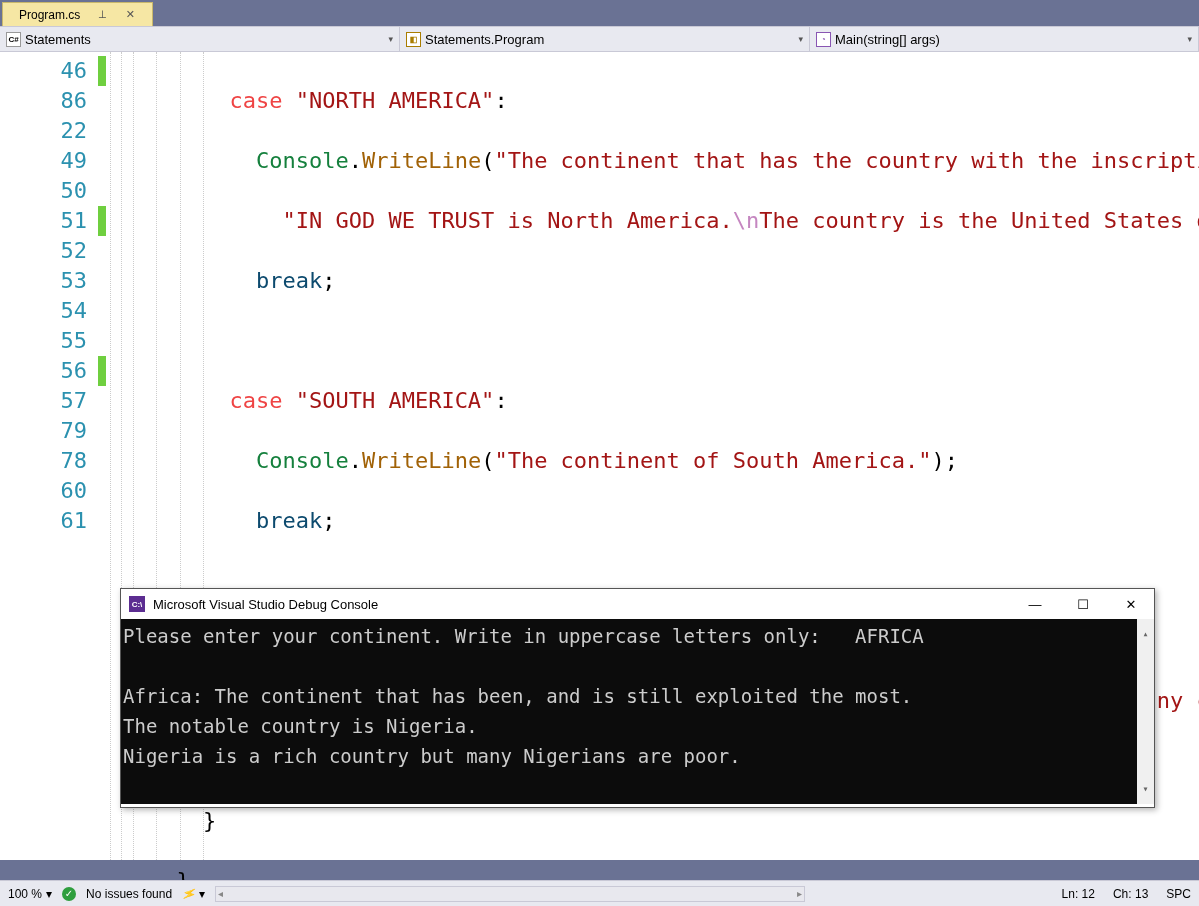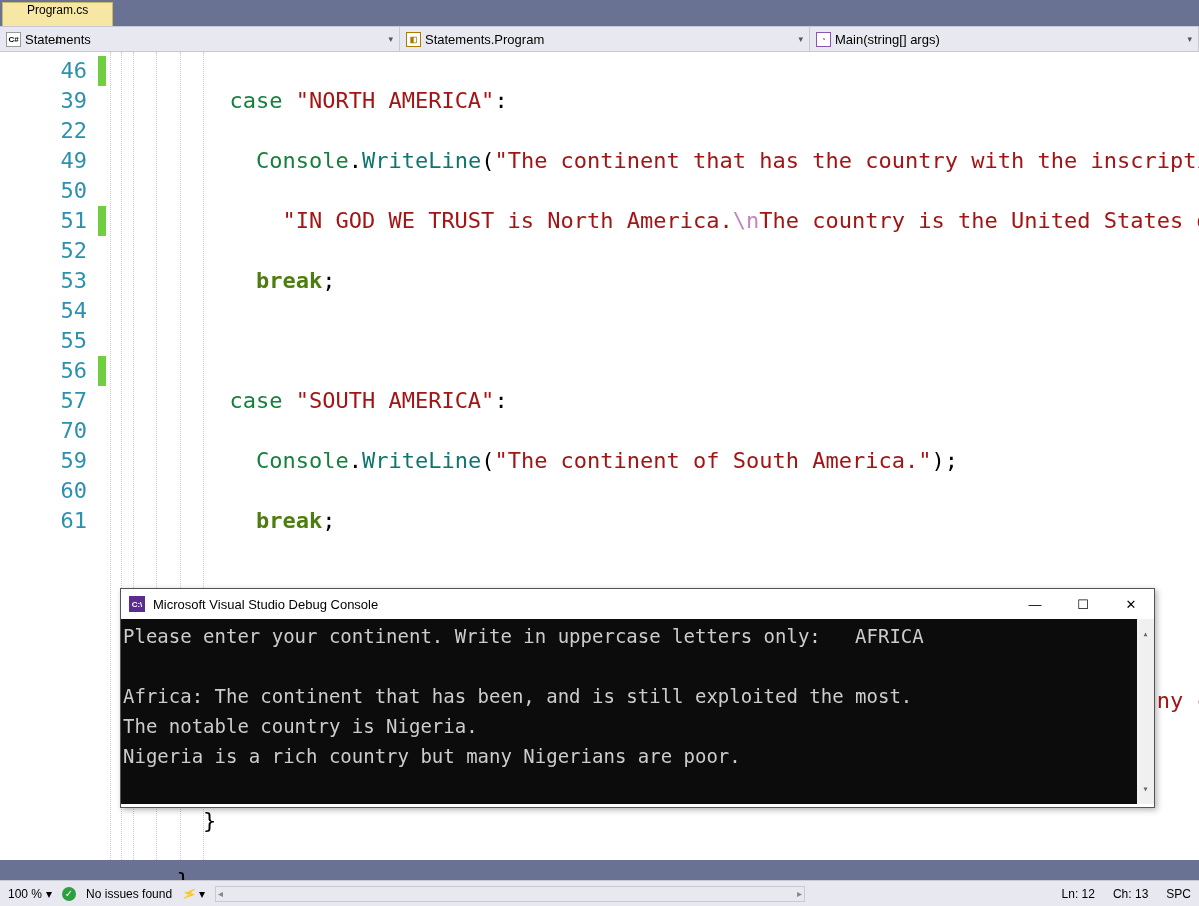--- a/index.html
+++ b/index.html
@@ -1,38 +1,38 @@
 <!DOCTYPE html>
 <html><head>
 <meta charset="utf-8">
 <style>
   * { box-sizing: border-box; margin: 0; padding: 0; }
   html, body { width: 1199px; height: 906px; font-family: "Segoe UI", Tahoma, sans-serif; font-size: 13px; overflow: hidden; background: #6a7294; }
   .tabbar { background: #6a7294; height: 26px; display: flex; align-items: flex-end; padding-left: 2px; }
-  .tab { background: #f6e7a4; height: 24px; display: flex; align-items: center; padding: 0 24px; gap: 16px; font-size: 12px; color: #000; border-top:1px solid #c9b86c; border-left:1px solid #c9b86c; border-right:1px solid #c9b86c;flex-direction:column; }
+  .tab { background: #f6e7a4; height: 24px; display: flex; align-items: center; padding: 0 16px; gap: 16px; font-size: 12px; color: #000; border-top:1px solid #c9b86c; border-left:1px solid #c9b86c; border-right:1px solid #c9b86c; }
   .tab .pin, .tab .close { width:12px; height:12px; display:flex; align-items:center; justify-content:center; color:#555; font-size:11px; }
   .navbar { background: #e8e9f0; height: 26px; display:flex; border-top:1px solid #c9c9d6; border-bottom:1px solid #c9c9d6; }
   .nav-cell { display:flex; align-items:center; border-right:1px solid #c9c9d6; padding:0 6px; gap:4px; }
   .nav-cell.first { width: 400px; }
   .nav-cell.second { width: 410px; }
   .nav-cell.third { flex:1; }
   .nav-cell .dd { margin-left:auto; color:#555; font-size:9px; }
   .tinyicon { width:15px; height:15px; display:flex; align-items:center; justify-content:center; border:1px solid #999; font-size:8px; font-weight:bold; background:#fff; }
   .editor-wrap { position:relative; background:#fff; height: 808px; }
   .gutter { position:absolute; left:0; top:0; width:95px; text-align:right; padding-right:8px; color:#2b91af; font-family: Consolas, monospace; font-size:22px; line-height:30px; padding-top:4px; }
   .code { position:absolute; left:97px; top:0; right:0; font-family: Consolas, monospace; font-size:22px; line-height:30px; padding-top:4px; white-space:pre; }
   .guides { position:absolute; left:100px; top:0; bottom:0; }
   .guide { position:absolute; top:0; bottom:0; border-left:1px dotted #ccc; }
   .modbar { position:absolute; left:98px; width:8px; top:0; }
   .mod { position:absolute; width:8px; background:#6fcf3f; }
-  .k-case { color:#15803d; }
-  .k-break { color:#4d7c0f;font-weight:bold; }
+  .k-case { color:#ef4444; }
+  .k-break { color:#0c4a6e; }
   .k-default { color:#7a0fbf; }
   .cls { color:#15803d; }
-  .mth { color:#0f766e; }
+  .mth { color:#a16207; }
   .str { color:#a31515; }
   .esc { color:#c586c0; }
   .punc { color:#000; }
   .brace { color:#000; }
   .console-win { position:absolute; left:120px; top:536px; width:1035px; height:220px; background:#fff; border:1px solid #555; box-shadow: 2px 2px 6px rgba(0,0,0,0.3); }
   .console-title { height:30px; display:flex; align-items:center; padding:0 8px; gap:8px; font-size:13px; }
   .title-right { margin-left:auto; display:flex; gap:18px; }
   .title-btn { width:30px; height:20px; display:flex; align-items:center; justify-content:center; font-size:13px; }
   .ci-icon { width:16px; height:16px; background:#5c2d91; color:#fff; font-size:8px; display:flex; align-items:center; justify-content:center; font-weight:bold; }
   .console-body { background:#0c0c0c; color:#ccc; font-family: Consolas, monospace; font-size:19px; line-height:30px; height:185px; padding:2px 2px; white-space:pre; overflow:hidden; position:relative; }
@@ -83,33 +83,33 @@
     <div class="guide" style="left:80px"></div>
     <div class="guide" style="left:103px"></div>
   </div>
   <div class="modbar">
     <div class="mod" style="top:4px;height:30px"></div>
     <div class="mod" style="top:154px;height:30px"></div>
     <div class="mod" style="top:304px;height:30px"></div>
   </div>
   <div class="gutter">
     <div>46</div>
-    <div>39</div>
+    <div>86</div>
     <div>22</div>
     <div>49</div>
     <div>50</div>
     <div>51</div>
     <div>52</div>
     <div>53</div>
     <div>54</div>
     <div>55</div>
     <div>56</div>
     <div>57</div>
-    <div>70</div>
-    <div>59</div>
+    <div>79</div>
+    <div>78</div>
     <div>60</div>
     <div>61</div>
   </div>
   <div class="code">
 <div>          <span class="k-case">case</span> <span class="str">"NORTH AMERICA"</span><span class="punc">:</span></div>
 <div>            <span class="cls">Console</span><span class="punc">.</span><span class="mth">WriteLine</span><span class="punc">(</span><span class="str">"The continent that has the country with the inscription:</span></div>
 <div>              <span class="str">"IN GOD WE TRUST is North America.</span><span class="esc">\n</span><span class="str">The country is the United States of America.</span></div>
 <div>            <span class="k-break">break</span><span class="punc">;</span></div>
 <div> </div>
 <div>          <span class="k-case">case</span> <span class="str">"SOUTH AMERICA"</span><span class="punc">:</span></div>

